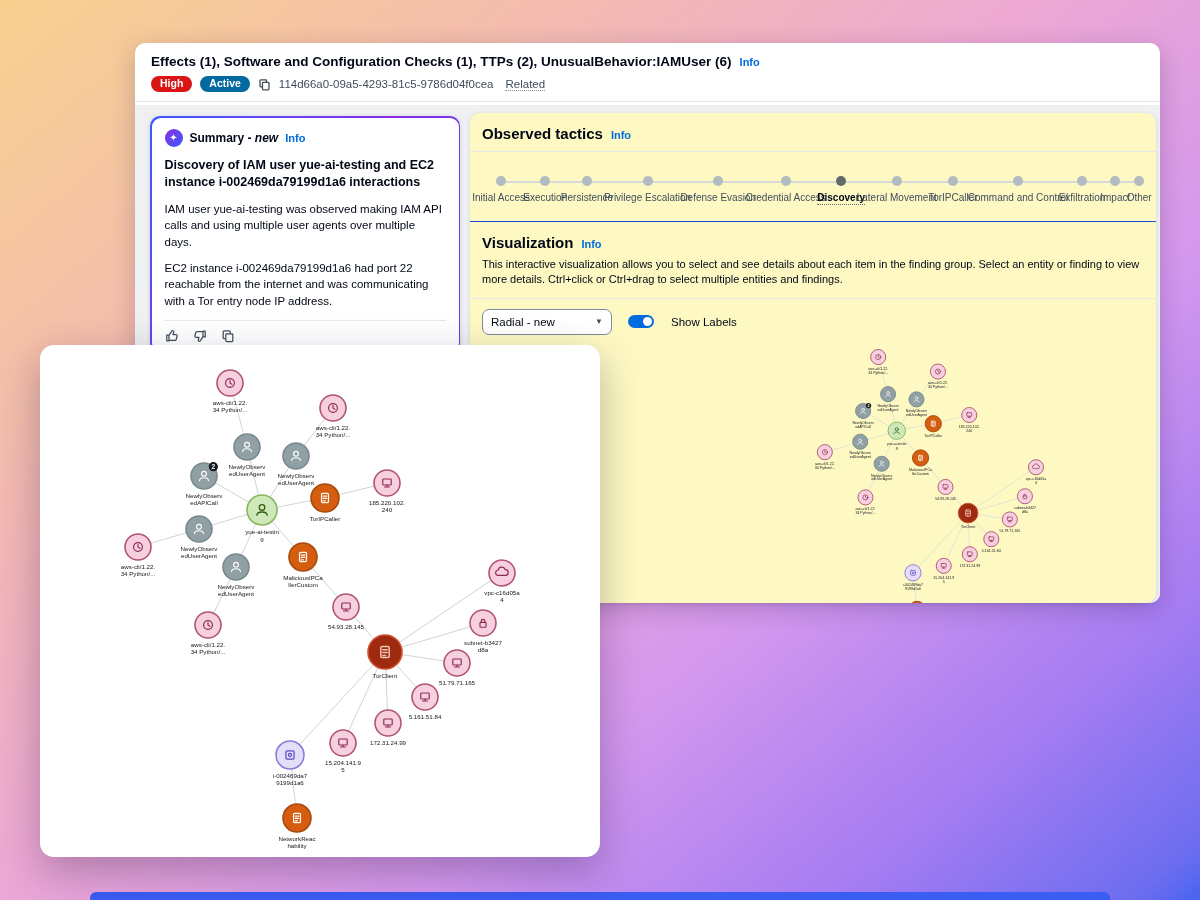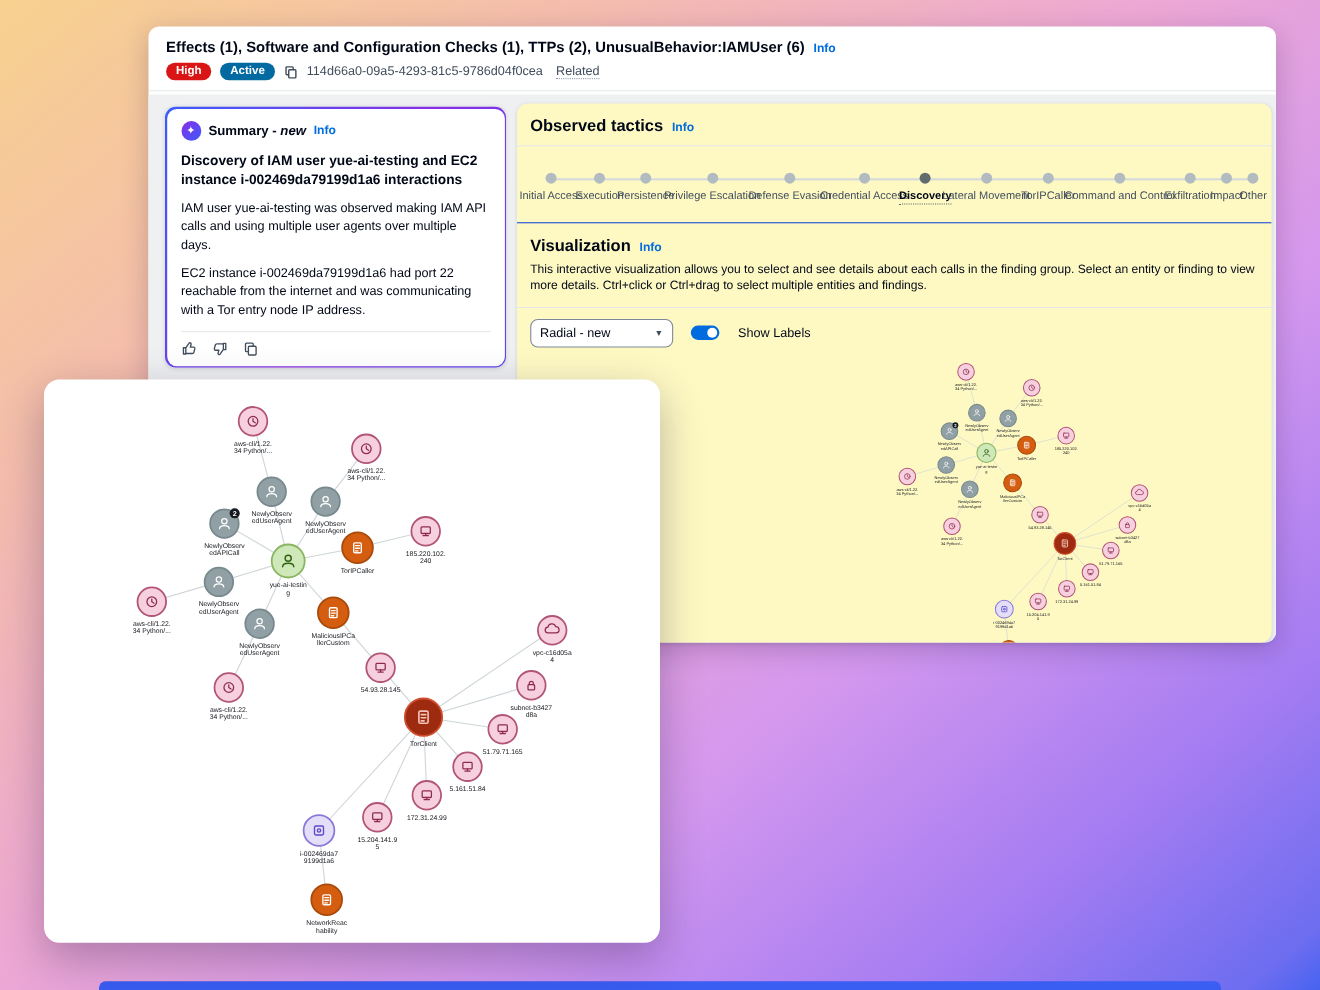--- a/index.html
+++ b/index.html
@@ -3,21 +3,21 @@
 <meta charset="utf-8">
 <style>
   html,body{margin:0;padding:0;}
   body{
     width:1200px;height:900px;overflow:hidden;position:relative;
     font-family:"Liberation Sans",sans-serif;
     background:linear-gradient(140deg,#f8d18f 0%,#f4bcae 24%,#eda8d4 46%,#d397ee 66%,#a57cf2 84%,#6d6df0 97%,#4763ef 100%);
   }
   .blue-strip{position:absolute;left:90px;right:90px;bottom:0;height:8px;background:#3a5df2;border-radius:6px 6px 0 0;}
   
-  .window{position:absolute;left:135px;top:24px;width:1025px;height:560px;background:#fff;border-radius:10px;
+  .window{position:absolute;left:135px;top:43px;width:1025px;height:560px;background:#fff;border-radius:10px;
     box-shadow:0 6px 24px rgba(30,20,60,.22);z-index:2;}
   .win-header{padding:11px 16px 9px 16px;border-bottom:1px solid #e5e8e9;}
   .title-row{display:flex;align-items:baseline;gap:8px;}
   .page-title{font-size:13.5px;font-weight:700;color:#000716;margin:0;}
   .info-link{font-size:11px;font-weight:700;color:#006ce0;text-decoration:none;cursor:pointer;}
   .badge-row{display:flex;align-items:center;gap:8px;margin-top:7px;}
   .badge{font-size:10.5px;font-weight:700;color:#fff;border-radius:999px;padding:1px 9px 2px;line-height:13px;}
   .badge.high{background:#d91515;}
   .badge.active{background:#0369a1;}
   .id-text{font-size:11.5px;color:#414d5c;}
@@ -192,21 +192,21 @@
             </div>
         </div>
       </section>
 
       <section class="viz-section">
         <div class="viz-head">
           <div class="title-row">
             <h2 class="sec-title">Visualization</h2>
             <a class="info-link">Info</a>
           </div>
-          <p class="viz-desc">This interactive visualization allows you to select and see details about each calls in the finding group. Select an entity or finding to view more details. Ctrl+click or Ctrl+drag to select multiple entities and findings.</p>
+          <p class="viz-desc">This interactive visualization allows you to select and see details about each item in the finding group. Select an entity or finding to view more details. Ctrl+click or Ctrl+drag to select multiple entities and findings.</p>
         </div>
         <div class="viz-controls">
           <div class="select-box">
             <span>Radial - new</span>
             <span class="select-caret">▼</span>
           </div>
           <div class="toggle-wrap">
             <span class="toggle">
                 <span class="knob"></span>
               </span>

